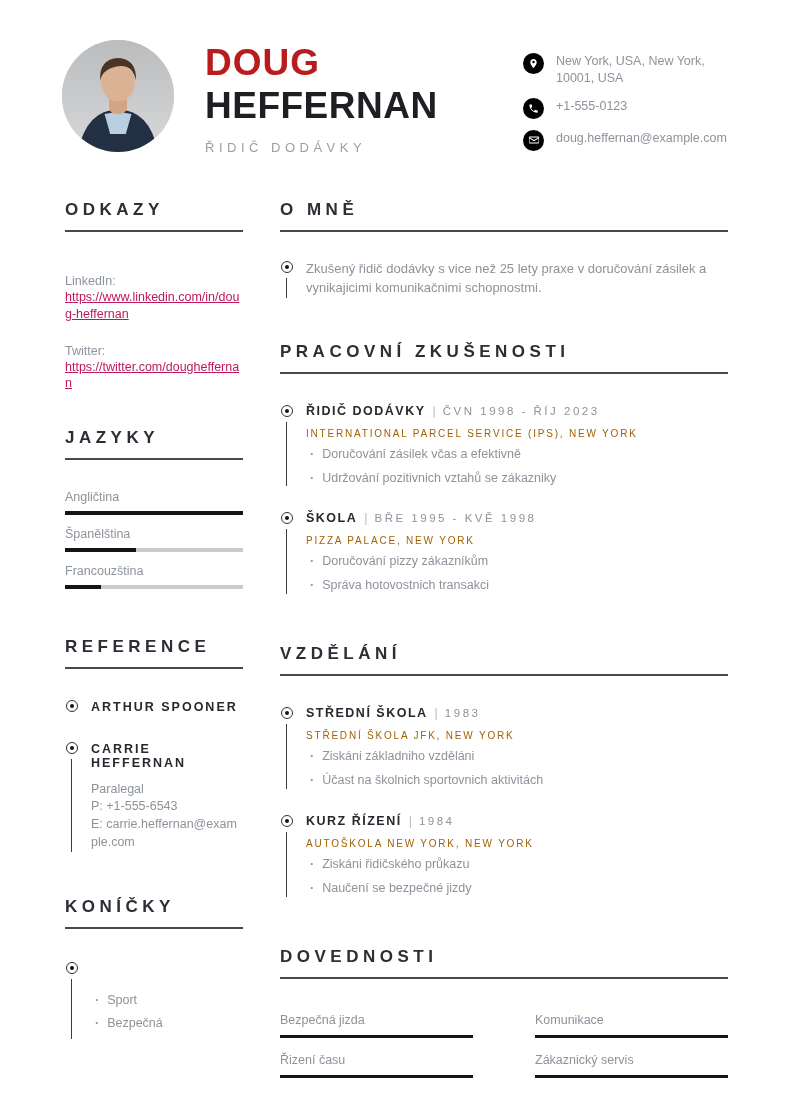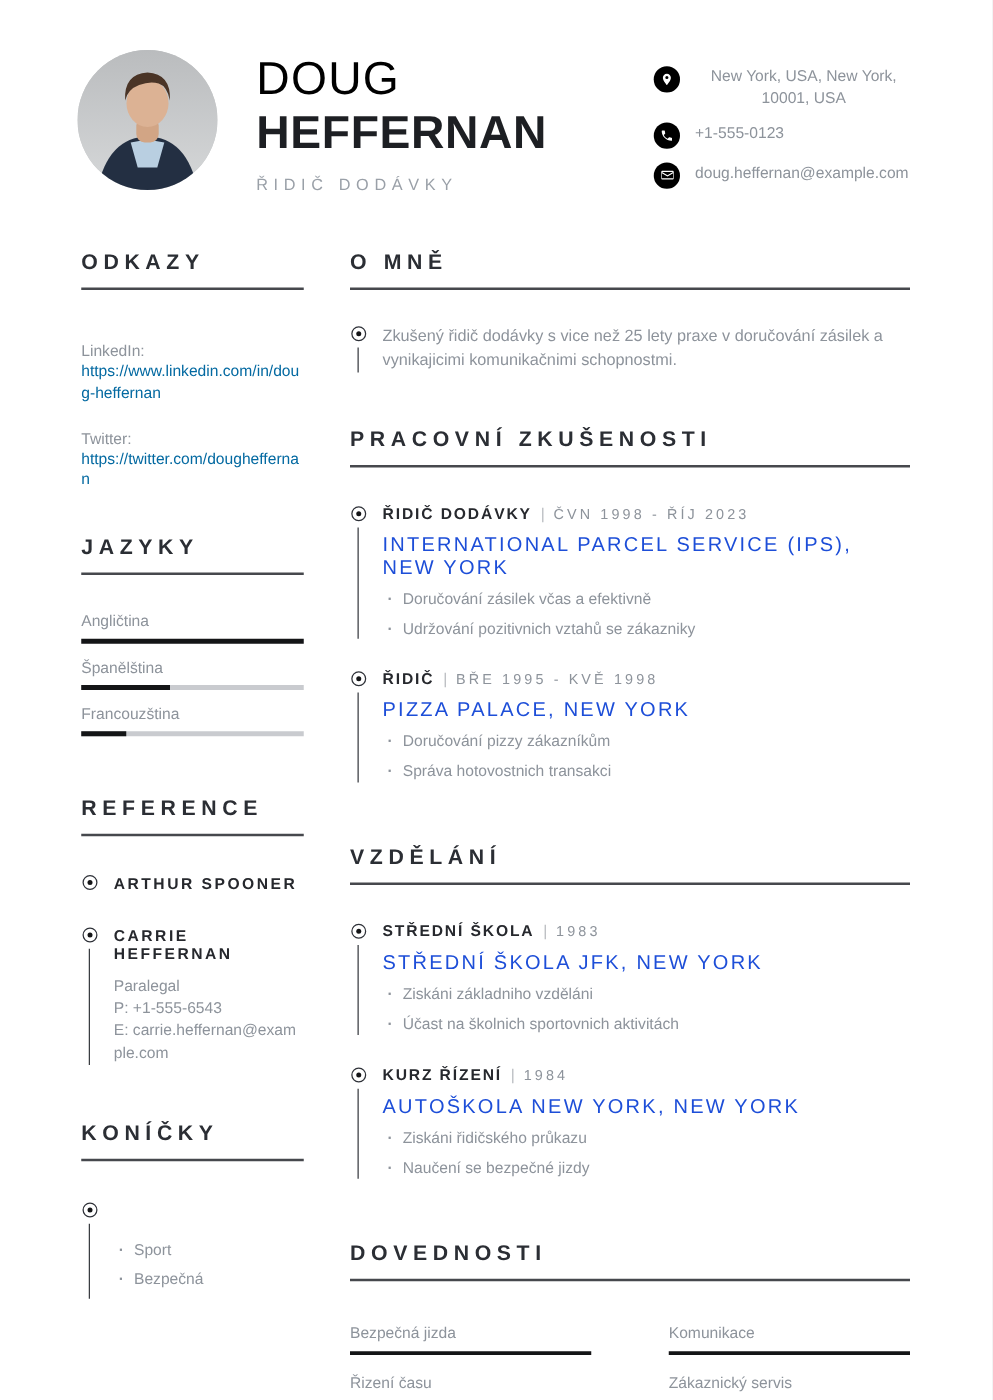--- a/index.html
+++ b/index.html
@@ -7,43 +7,43 @@
     position:relative; width:794px; height:1120px; margin:0 auto;
     background:#ffffff; overflow:hidden;
     font-family:"Liberation Sans","DejaVu Sans",sans-serif;
     color:#8d939b;
   }
   
   .header { position:absolute; top:40px; left:62px; right:64px; display:flex; align-items:flex-start; }
   .avatar { width:112px; height:112px; border-radius:50%; overflow:hidden; flex:0 0 auto; background:#c4c6c7; }
   .avatar svg { display:block; }
   .name-block { margin-left:31px; padding-top:4px; width:310px; }
-  .first-name { font-size:37px; font-weight:400; letter-spacing:1px; color:#000000; line-height:1.05; }
+  .first-name { font-size:37px; font-weight:700; letter-spacing:1px; color:#b91c1c; line-height:1.05; }
   .last-name  { font-size:37px; font-weight:700; letter-spacing:0.5px; color:#1d1f23; line-height:1.1; margin-top:3px; }
   .job-title  { margin-top:13px; font-size:13px; letter-spacing:4.5px; color:#9aa0a8; }
   .contact-block { margin-left:auto; width:207px; padding-top:13px; display:flex; flex-direction:column; gap:11px; }
-  .contact-row { display:flex; gap:12px; align-items:flex-start;text-align:center; }
+  .contact-row { display:flex; gap:12px; align-items:flex-start; }
   .contact-icon { width:21px; height:21px; border-radius:50%; background:#000; flex:0 0 auto;
                   display:flex; align-items:center; justify-content:center; }
   .contact-text { font-size:12.5px; line-height:1.35; color:#8d939b; }
   .break-all { word-break:break-all; }
   
   .sidebar { position:absolute; left:65px;  top:200px; width:178px; }
   .main    { position:absolute; left:280px; top:200px; width:448px; }
   
   .sec { margin-top:0; }
   .sec-title {
     margin:0; font-size:17px; font-weight:700; letter-spacing:4.5px; color:#2b2e34;
     padding-bottom:10px; border-bottom:2px solid #46484d;
   }
   
   .links-body { margin-top:41px; }
   .link-item { margin-bottom:21px; font-size:12.5px; line-height:1.3; }
   .link-label { color:#8d939b; }
-  .link-url { color:#0369a1; word-break:break-all; display:block; cursor:pointer; }
+  .link-url { color:#be185d; text-decoration:underline; word-break:break-all; display:block; cursor:pointer; }
   
   .sec-languages { margin-top:36px; }
   .langs-body { margin-top:30px; }
   .lang-row { margin-bottom:12px; }
   .lang-name { font-size:12.5px; color:#8d939b; margin-bottom:7px; }
   .bar-track { width:100%; height:4px; background:#c9cbcf; }
   .bar-fill  { height:4px; background:#141517; width:0; }
   
   .entry { display:flex; }
   .rail { width:13px; display:flex; flex-direction:column; align-items:center; margin-right:13px; flex:0 0 auto; }
@@ -69,21 +69,21 @@
   .about-text { font-size:13px; line-height:1.45; color:#8d939b; padding-top:0; }
   
   .sec-experience { margin-top:44px; }
   .sec-education  { margin-top:50px; }
   .tl-body { margin-top:30px; }
   .tl-entry { margin-bottom:25px; }
   .entry-head { font-size:12.5px; padding-top:0; }
   .entry-role { font-weight:700; letter-spacing:1.5px; color:#26282d; }
   .entry-sep  { color:#b9bcc0; margin:0 7px; }
   .entry-dates{ font-size:11.5px; letter-spacing:2.5px; color:#8d939b; }
-  .entry-org  { margin-top:10px; font-size:16px; letter-spacing:1.8px; color:#1d4ed8; }
+  .entry-org  { margin-top:10px; font-size:10px; letter-spacing:1.8px; color:#a16207; }
   .entry-body .bline { margin-top:7px; }
   
   .sec-skills { margin-top:50px; }
   .skills-grid { margin-top:34px; display:grid; grid-template-columns:193px 193px; column-gap:62px;
                  grid-template-rows:repeat(2,auto); grid-auto-flow:column; row-gap:15px; }
   .skill-label { font-size:12.5px; color:#8d939b; margin-bottom:8px; }
   .skill-bar { height:3px; background:#141517; width:100%; }
 </style>
 </head>
 <body>
@@ -261,21 +261,21 @@
           </div>
         </div>
 
         <div class="entry tl-entry">
           <div class="rail">
             <span class="bullet-dot"></span>
             <span class="rail-line"></span>
           </div>
           <div class="entry-body">
             <div class="entry-head">
-              <span class="entry-role">ŘIDIČ</span><span class="entry-sep">|</span><span class="entry-dates">BŘE 1995 - KVĚ 1998</span>
+              <span class="entry-role">ŠKOLA</span><span class="entry-sep">|</span><span class="entry-dates">BŘE 1995 - KVĚ 1998</span>
             </div>
             <div class="entry-org">PIZZA PALACE, NEW YORK</div>
             <div class="bline">Doručování pizzy zákazníkům</div>
             <div class="bline">Správa hotovostnich transakci</div>
           </div>
         </div>
 
       </div>
     </section>
 

